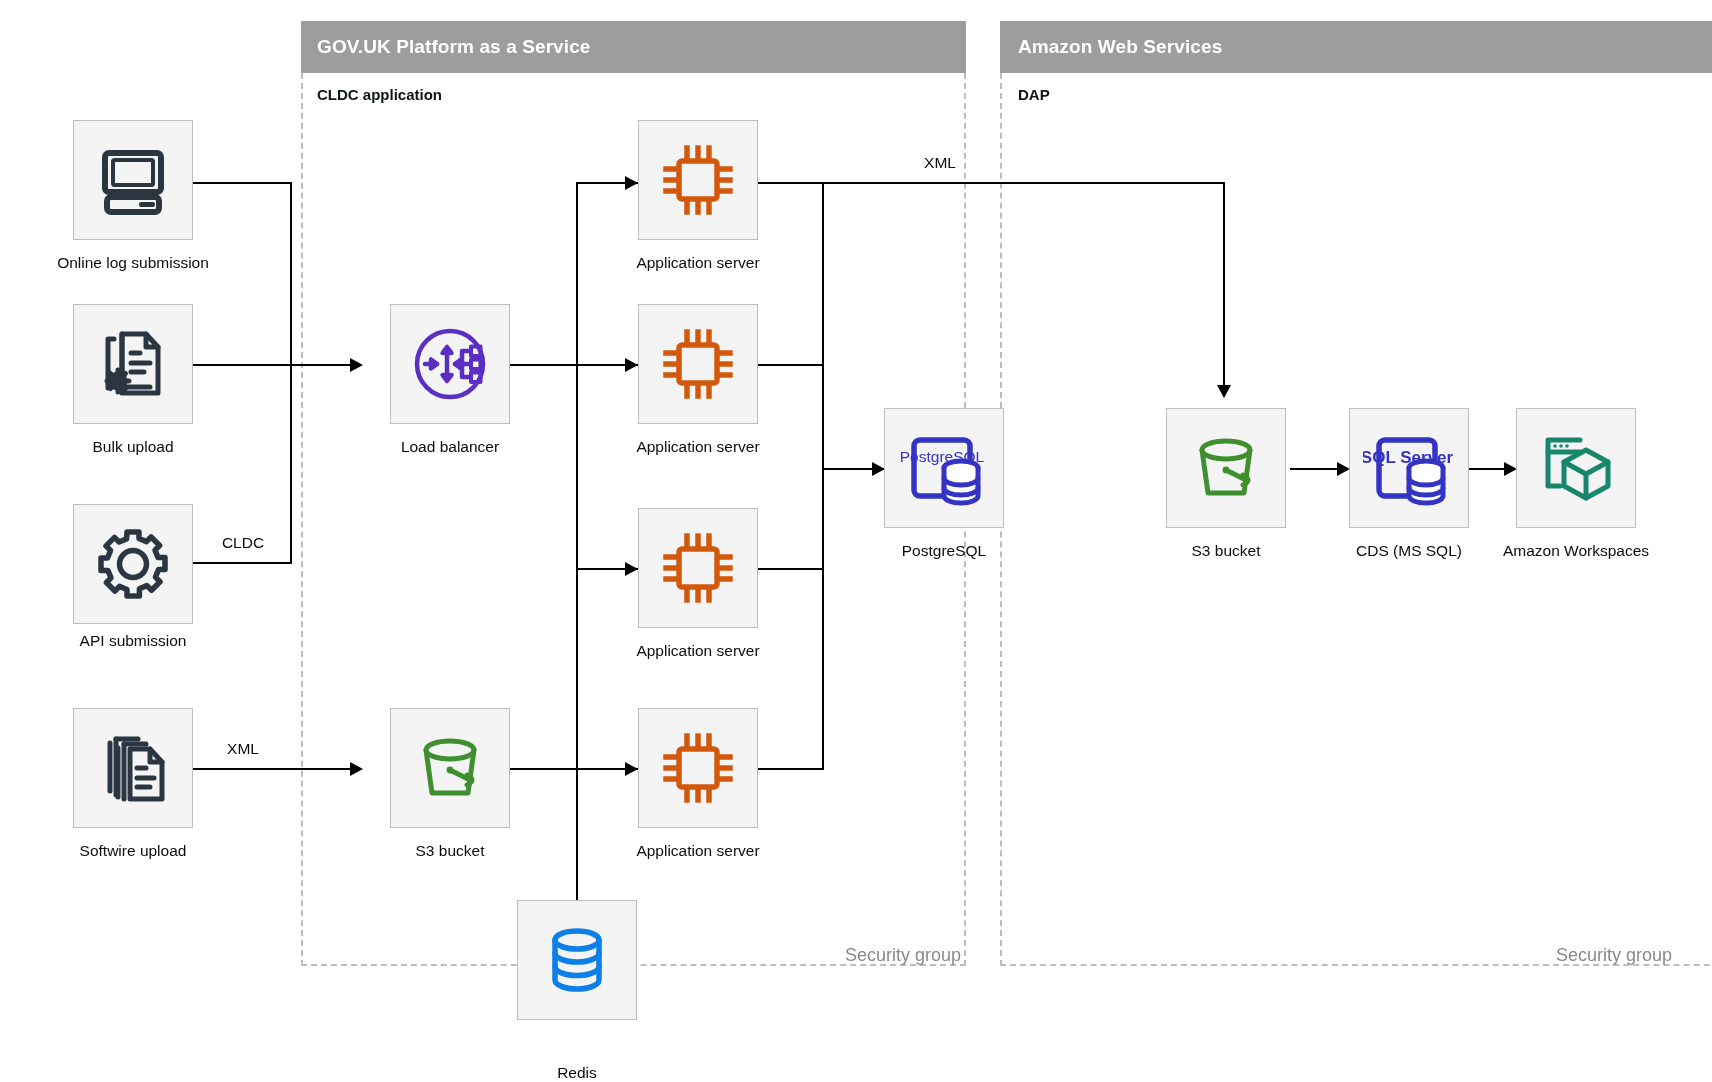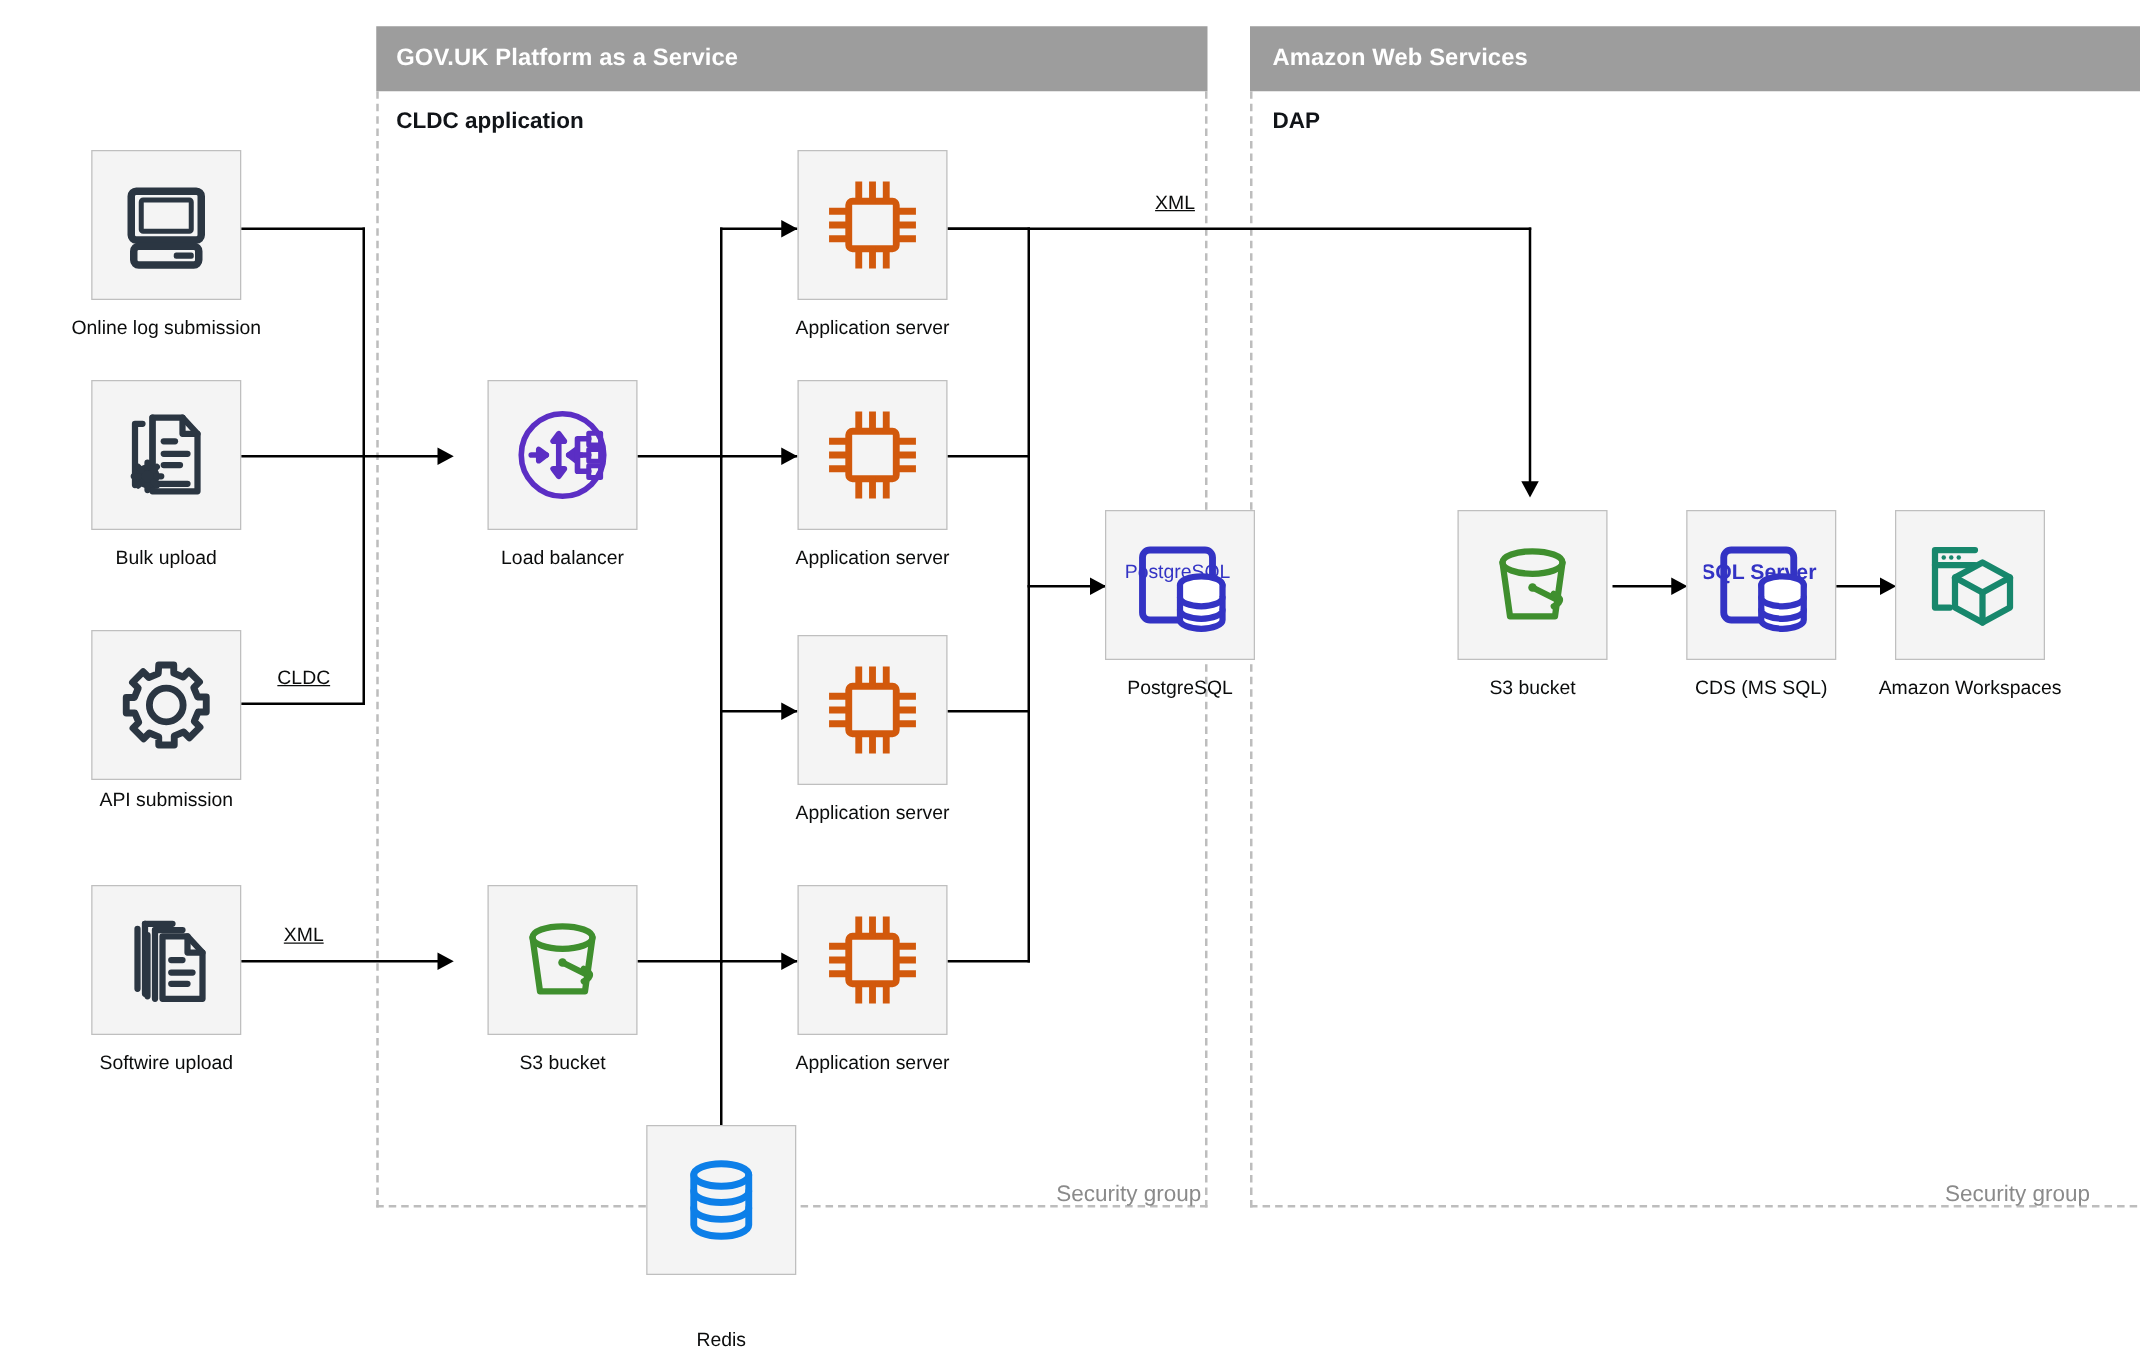--- a/index.html
+++ b/index.html
@@ -3,38 +3,38 @@
 <meta charset="utf-8">
 <style>
   html,body{margin:0;padding:0;background:#ffffff;}
   body{font-family:"Liberation Sans",sans-serif;-webkit-font-smoothing:antialiased;}
   #canvas{position:relative;width:1712px;height:1082px;background:#ffffff;overflow:hidden;}
 
   .band{position:absolute;background:#9d9d9d;}
   .band-title{position:absolute;color:#ffffff;font-weight:bold;font-size:19px;letter-spacing:.1px;}
 
   .zone{position:absolute;border:2px dashed #bdbdbd;box-sizing:border-box;background:transparent;}
-  .zone-label{position:absolute;font-weight:bold;font-size:18px;color:#111418;}
+  .zone-label{position:absolute;font-weight:bold;font-size:15px;color:#111418;}
   .zone-foot{position:absolute;font-size:18px;color:#8a8a8a;}
 
   .node{position:absolute;}
   .tile{position:absolute;background:#f4f4f4;border:1px solid #bfbfbf;box-sizing:border-box;
         display:flex;align-items:center;justify-content:center;}
   .tile svg{display:block;}
   .nlabel{position:absolute;font-size:15.5px;color:#0b0c0c;text-align:center;white-space:nowrap;
           transform:translateX(-50%);}
 
   .edge{position:absolute;background:#000000;}
   .h{height:2px;}
   .v{width:2px;}
   .arrow{position:absolute;width:0;height:0;}
   .arrow-r{border-top:7px solid transparent;border-bottom:7px solid transparent;border-left:13px solid #000;}
   .arrow-d{border-left:7px solid transparent;border-right:7px solid transparent;border-top:13px solid #000;}
 
-  .elabel{position:absolute;font-size:15.5px;color:#0b0c0c;white-space:nowrap;transform:translateX(-50%);text-decoration:underline;}
+  .elabel{position:absolute;font-size:15.5px;color:#0b0c0c;white-space:nowrap;transform:translateX(-50%);}
 </style>
 </head>
 <body>
 
 <div id="canvas">
 
   <div class="band" style="left:301px;top:21px;width:665px;height:52px;"></div>
   <div class="band-title" style="left:317px;top:36px;">GOV.UK Platform as a Service</div>
   <div class="zone" style="left:301px;top:73px;width:665px;height:893px;border-top:none;"></div>
   <div class="zone-label" style="left:317px;top:86px;">CLDC application</div>

